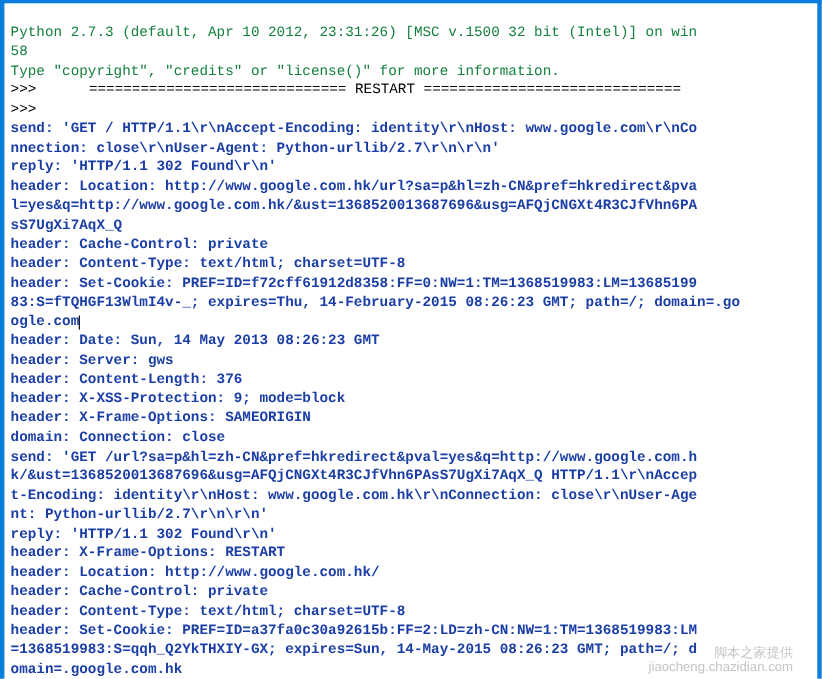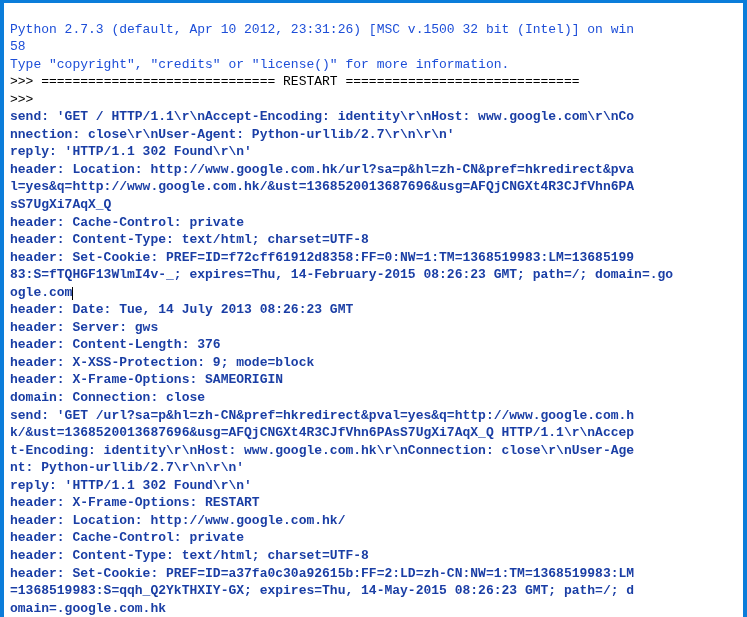--- a/index.html
+++ b/index.html
@@ -25,23 +25,23 @@
       padding: 0 4px 0 6px;
       height: 100%;
       overflow-y: scroll;
       white-space: pre-wrap;
       word-break: break-all;
       line-height: 1.35;
     }
     .scroll-area::-webkit-scrollbar { width: 17px; }
     .scroll-area::-webkit-scrollbar-track { background: #f1f1f1; }
     .scroll-area::-webkit-scrollbar-thumb { background: #c1c1c1; border: 1px solid #a0a0a0; }
-    .intro { color: #1d4ed8; text-align: center; }
+    .intro { color: #15803d; text-align: center; }
     .prompt { color: #000; }
-    .restart { color: #000; }
+    .restart { color: #000; margin-left: 40px; }
     .http { color: #1a3ea5; font-weight: bold; }
     .cursor {
       display: inline-block;
       width: 1px;
       height: 13px;
       background: #000;
       vertical-align: text-bottom;
     }
     .watermark {
       position: absolute;
@@ -70,37 +70,41 @@
 <span class="http">nnection: close\r\nUser-Agent: Python-urllib/2.7\r\n\r\n'</span>
 <span class="http">reply: 'HTTP/1.1 302 Found\r\n'</span>
 <span class="http">header: Location: http://www.google.com.hk/url?sa=p&amp;hl=zh-CN&amp;pref=hkredirect&amp;pva</span>
 <span class="http">l=yes&amp;q=http://www.google.com.hk/&amp;ust=1368520013687696&amp;usg=AFQjCNGXt4R3CJfVhn6PA</span>
 <span class="http">sS7UgXi7AqX_Q</span>
 <span class="http">header: Cache-Control: private</span>
 <span class="http">header: Content-Type: text/html; charset=UTF-8</span>
 <span class="http">header: Set-Cookie: PREF=ID=f72cff61912d8358:FF=0:NW=1:TM=1368519983:LM=13685199</span>
 <span class="http">83:S=fTQHGF13WlmI4v-_; expires=Thu, 14-February-2015 08:26:23 GMT; path=/; domain=.go</span>
 <span class="http">ogle.com</span><span class="cursor"></span>
-<span class="http">header: Date: Tue, 14 July 2013 08:26:23 GMT</span>
+<span class="http">header: Date: Sun, 14 May 2013 08:26:23 GMT</span>
 <span class="http">header: Server: gws</span>
 <span class="http">header: Content-Length: 376</span>
 <span class="http">header: X-XSS-Protection: 9; mode=block</span>
 <span class="http">header: X-Frame-Options: SAMEORIGIN</span>
 <span class="http">domain: Connection: close</span>
 <span class="http">send: 'GET /url?sa=p&amp;hl=zh-CN&amp;pref=hkredirect&amp;pval=yes&amp;q=http://www.google.com.h</span>
 <span class="http">k/&amp;ust=1368520013687696&amp;usg=AFQjCNGXt4R3CJfVhn6PAsS7UgXi7AqX_Q HTTP/1.1\r\nAccep</span>
 <span class="http">t-Encoding: identity\r\nHost: www.google.com.hk\r\nConnection: close\r\nUser-Age</span>
 <span class="http">nt: Python-urllib/2.7\r\n\r\n'</span>
 <span class="http">reply: 'HTTP/1.1 302 Found\r\n'</span>
 <span class="http">header: X-Frame-Options: RESTART</span>
 <span class="http">header: Location: http://www.google.com.hk/</span>
 <span class="http">header: Cache-Control: private</span>
 <span class="http">header: Content-Type: text/html; charset=UTF-8</span>
 <span class="http">header: Set-Cookie: PREF=ID=a37fa0c30a92615b:FF=2:LD=zh-CN:NW=1:TM=1368519983:LM</span>
-<span class="http">=1368519983:S=qqh_Q2YkTHXIY-GX; expires=Thu, 14-May-2015 08:26:23 GMT; path=/; d</span>
+<span class="http">=1368519983:S=qqh_Q2YkTHXIY-GX; expires=Sun, 14-May-2015 08:26:23 GMT; path=/; d</span>
 <span class="http">omain=.google.com.hk</span>
 
 
 
 
 
 </div>
+  <div class="watermark">
+    <div>脚本之家提供</div>
+    <div>jiaocheng.chazidian.com</div>
+  </div>
 </div>
 
 </body></html>

